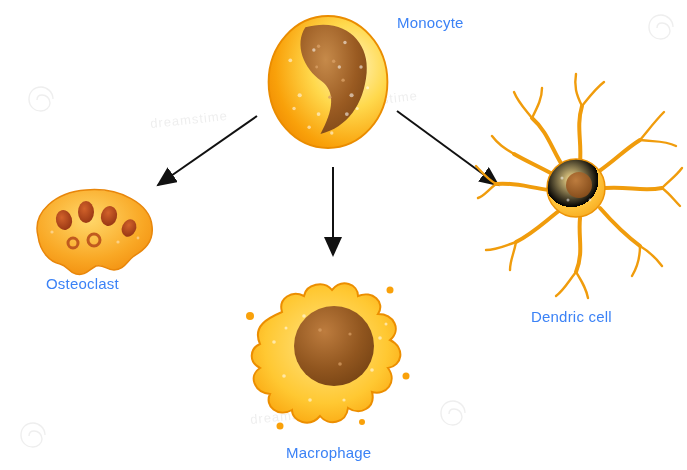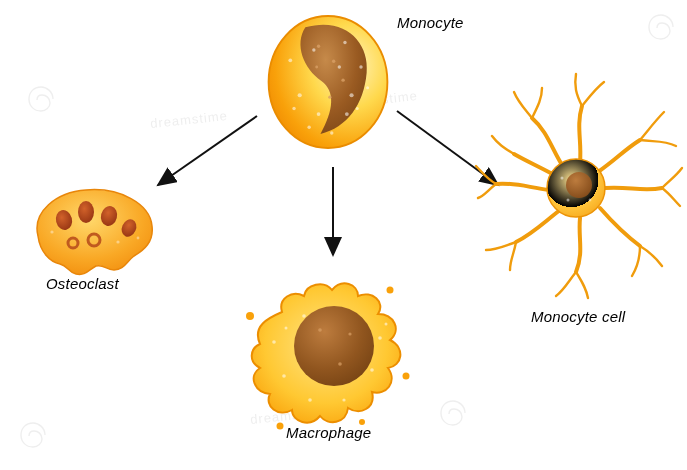--- a/index.html
+++ b/index.html
@@ -2,21 +2,21 @@
 <html><head>
 <meta charset="utf-8">
 <style>
   html,body{margin:0;padding:0;background:#ffffff;}
   #canvas{
     position:relative;width:687px;height:470px;background:#ffffff;overflow:hidden;
     font-family:"Liberation Sans", sans-serif;color:#1a1a1a;
   }
   .abs{position:absolute;}
   .cell-label{
-    position:absolute;font-size:15px;letter-spacing:.2px;color:#000000;white-space:nowrap;font-style:italic;
+    position:absolute;font-size:15px;letter-spacing:.2px;color:#3b82f6;white-space:nowrap;
   }
   .watermark-text{
     position:absolute;font-size:13px;color:#8a8a8a;opacity:.14;letter-spacing:1px;
     transform:rotate(-6deg);user-select:none;
   }
   .watermark-spiral{position:absolute;opacity:.12;}
   svg{display:block;}
 </style>
 </head>
 <body>
@@ -212,16 +212,16 @@
     <circle cx="107" cy="119" r="13" fill="url(#dendNuc)"></circle>
     <g fill="#ffffff" opacity="0.5">
       <circle cx="90" cy="112" r="1.5"></circle>
         <circle cx="96" cy="134" r="1.5"></circle>
         <circle cx="118" cy="134" r="1.4"></circle>
     </g>
   </svg>
 
   <span class="cell-label" style="left:397px;top:14px;">Monocyte</span>
   <span class="cell-label" style="left:46px;top:275px;">Osteoclast</span>
-  <span class="cell-label" style="left:286px;top:424px;">Macrophage</span>
-  <span class="cell-label" style="left:531px;top:308px;">Monocyte cell</span>
+  <span class="cell-label" style="left:286px;top:444px;">Macrophage</span>
+  <span class="cell-label" style="left:531px;top:308px;">Dendric cell</span>
 
 </div>
 
 </body></html>

